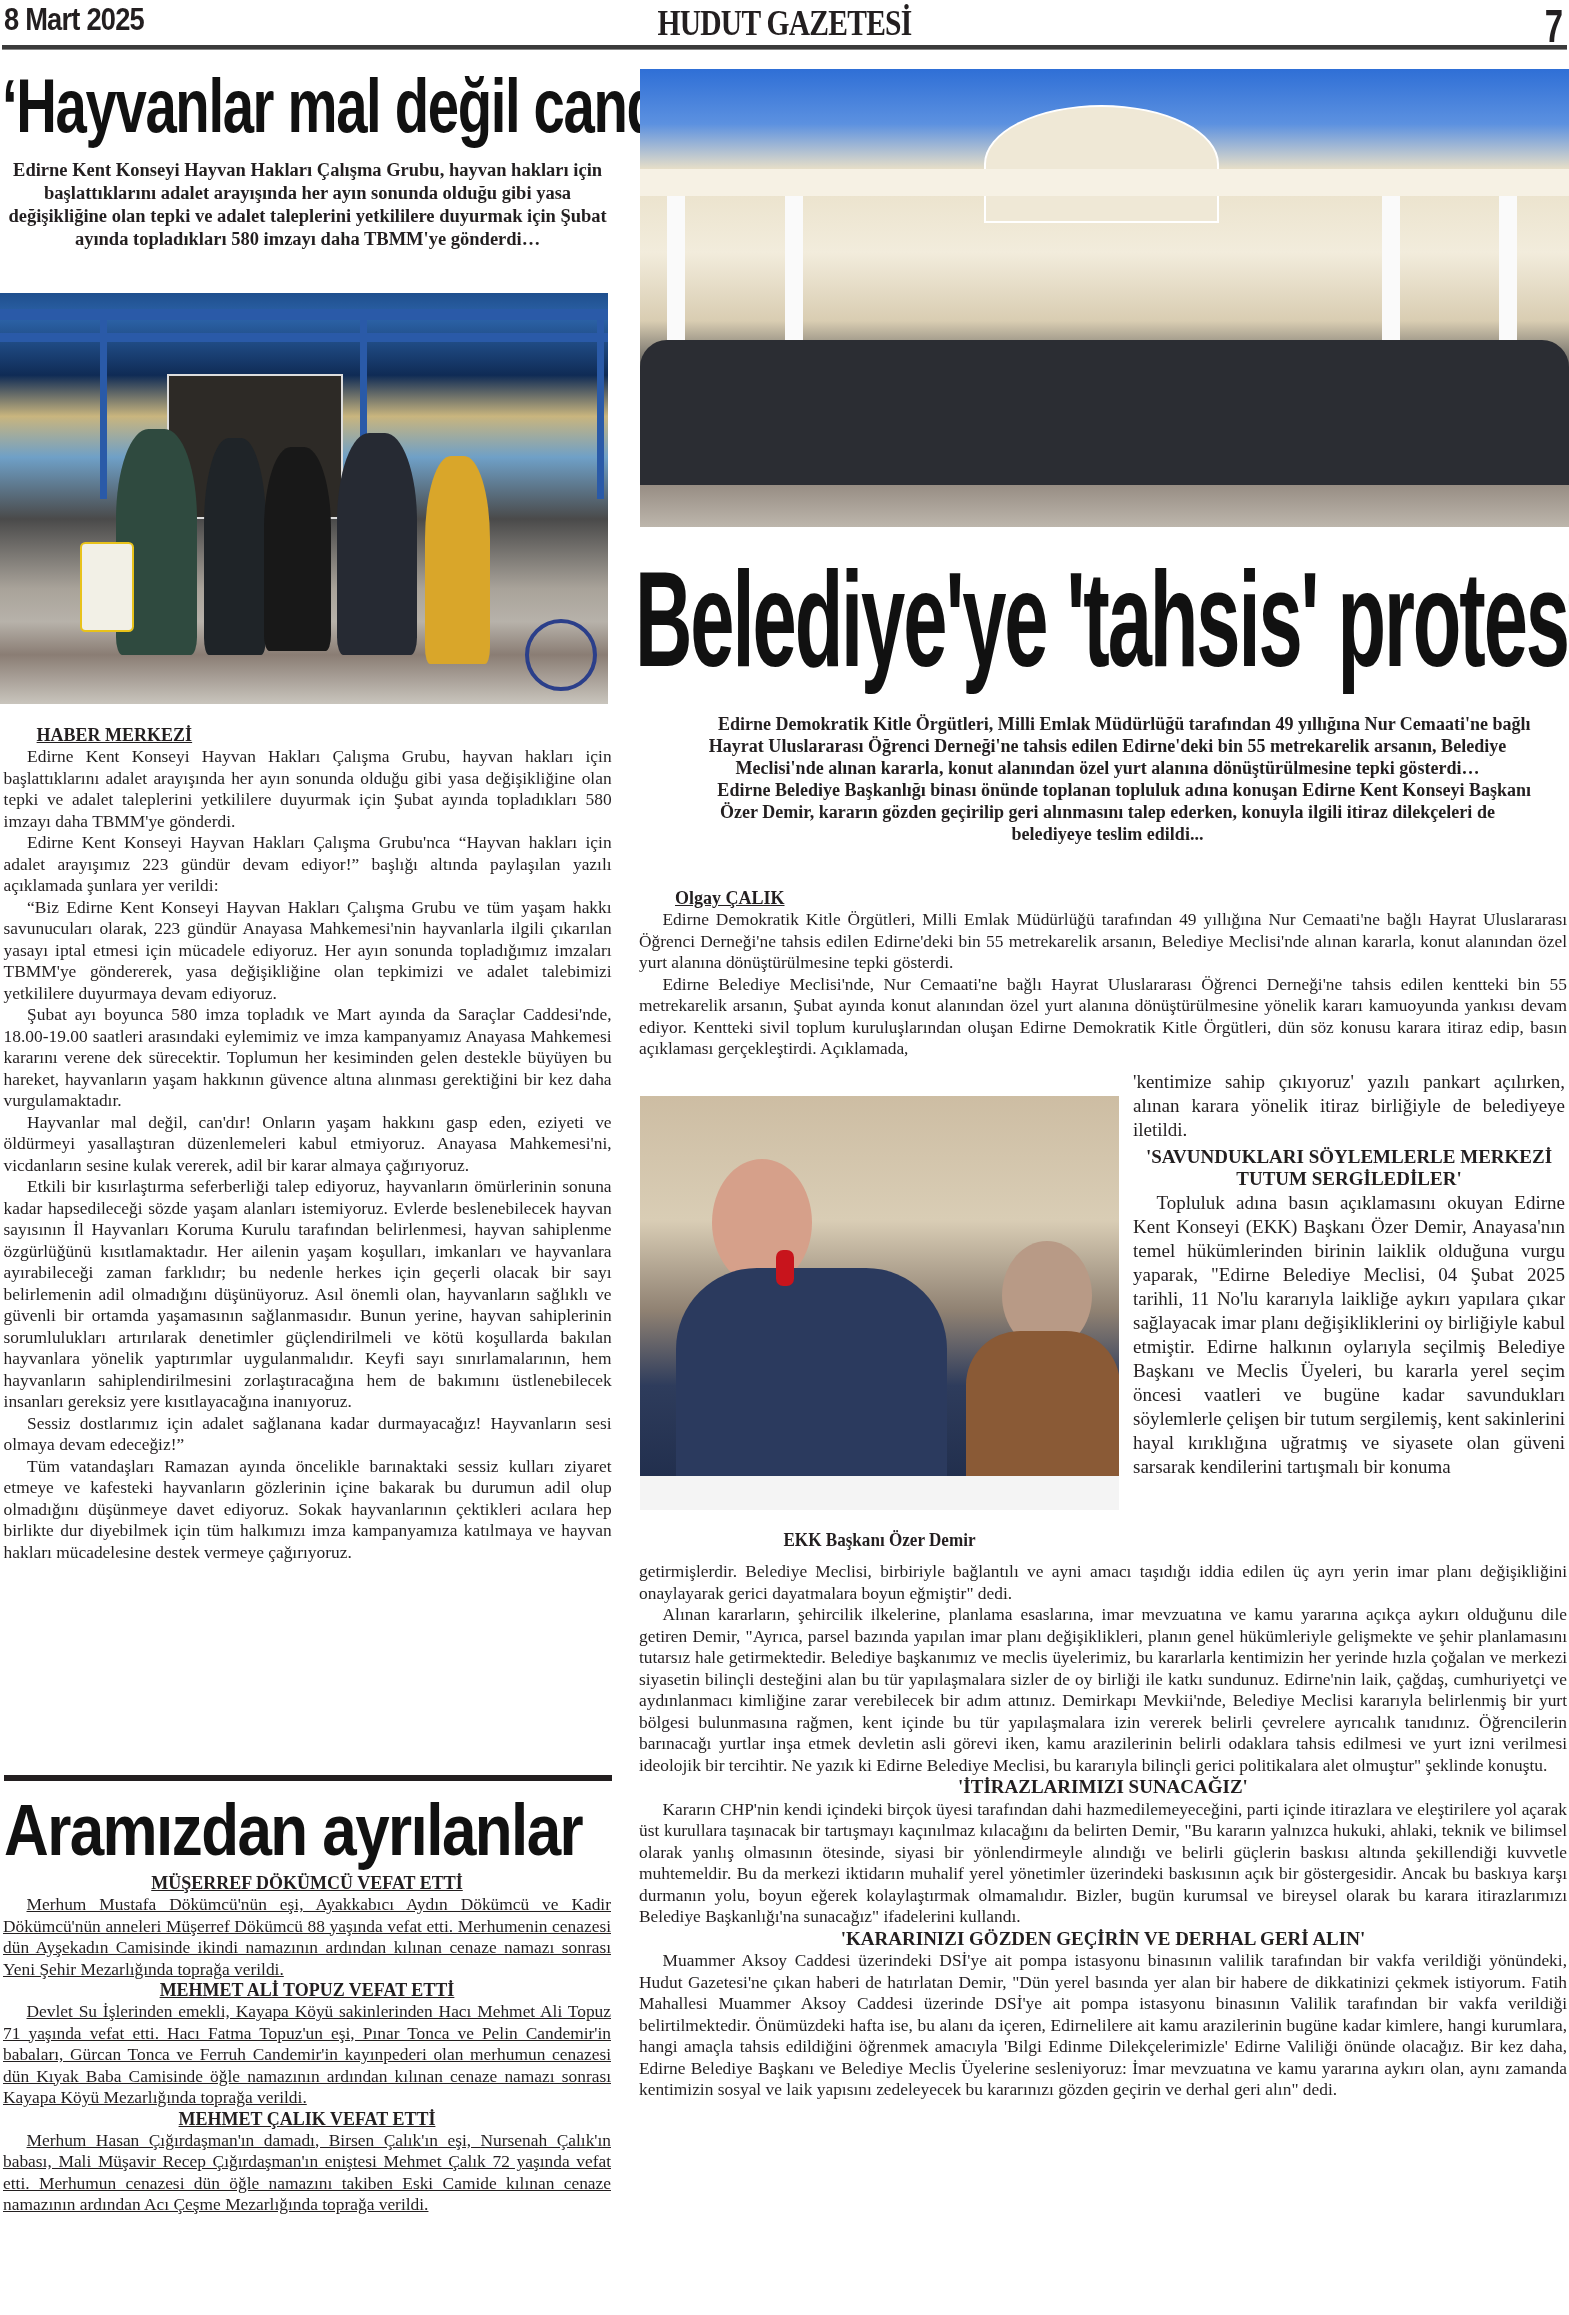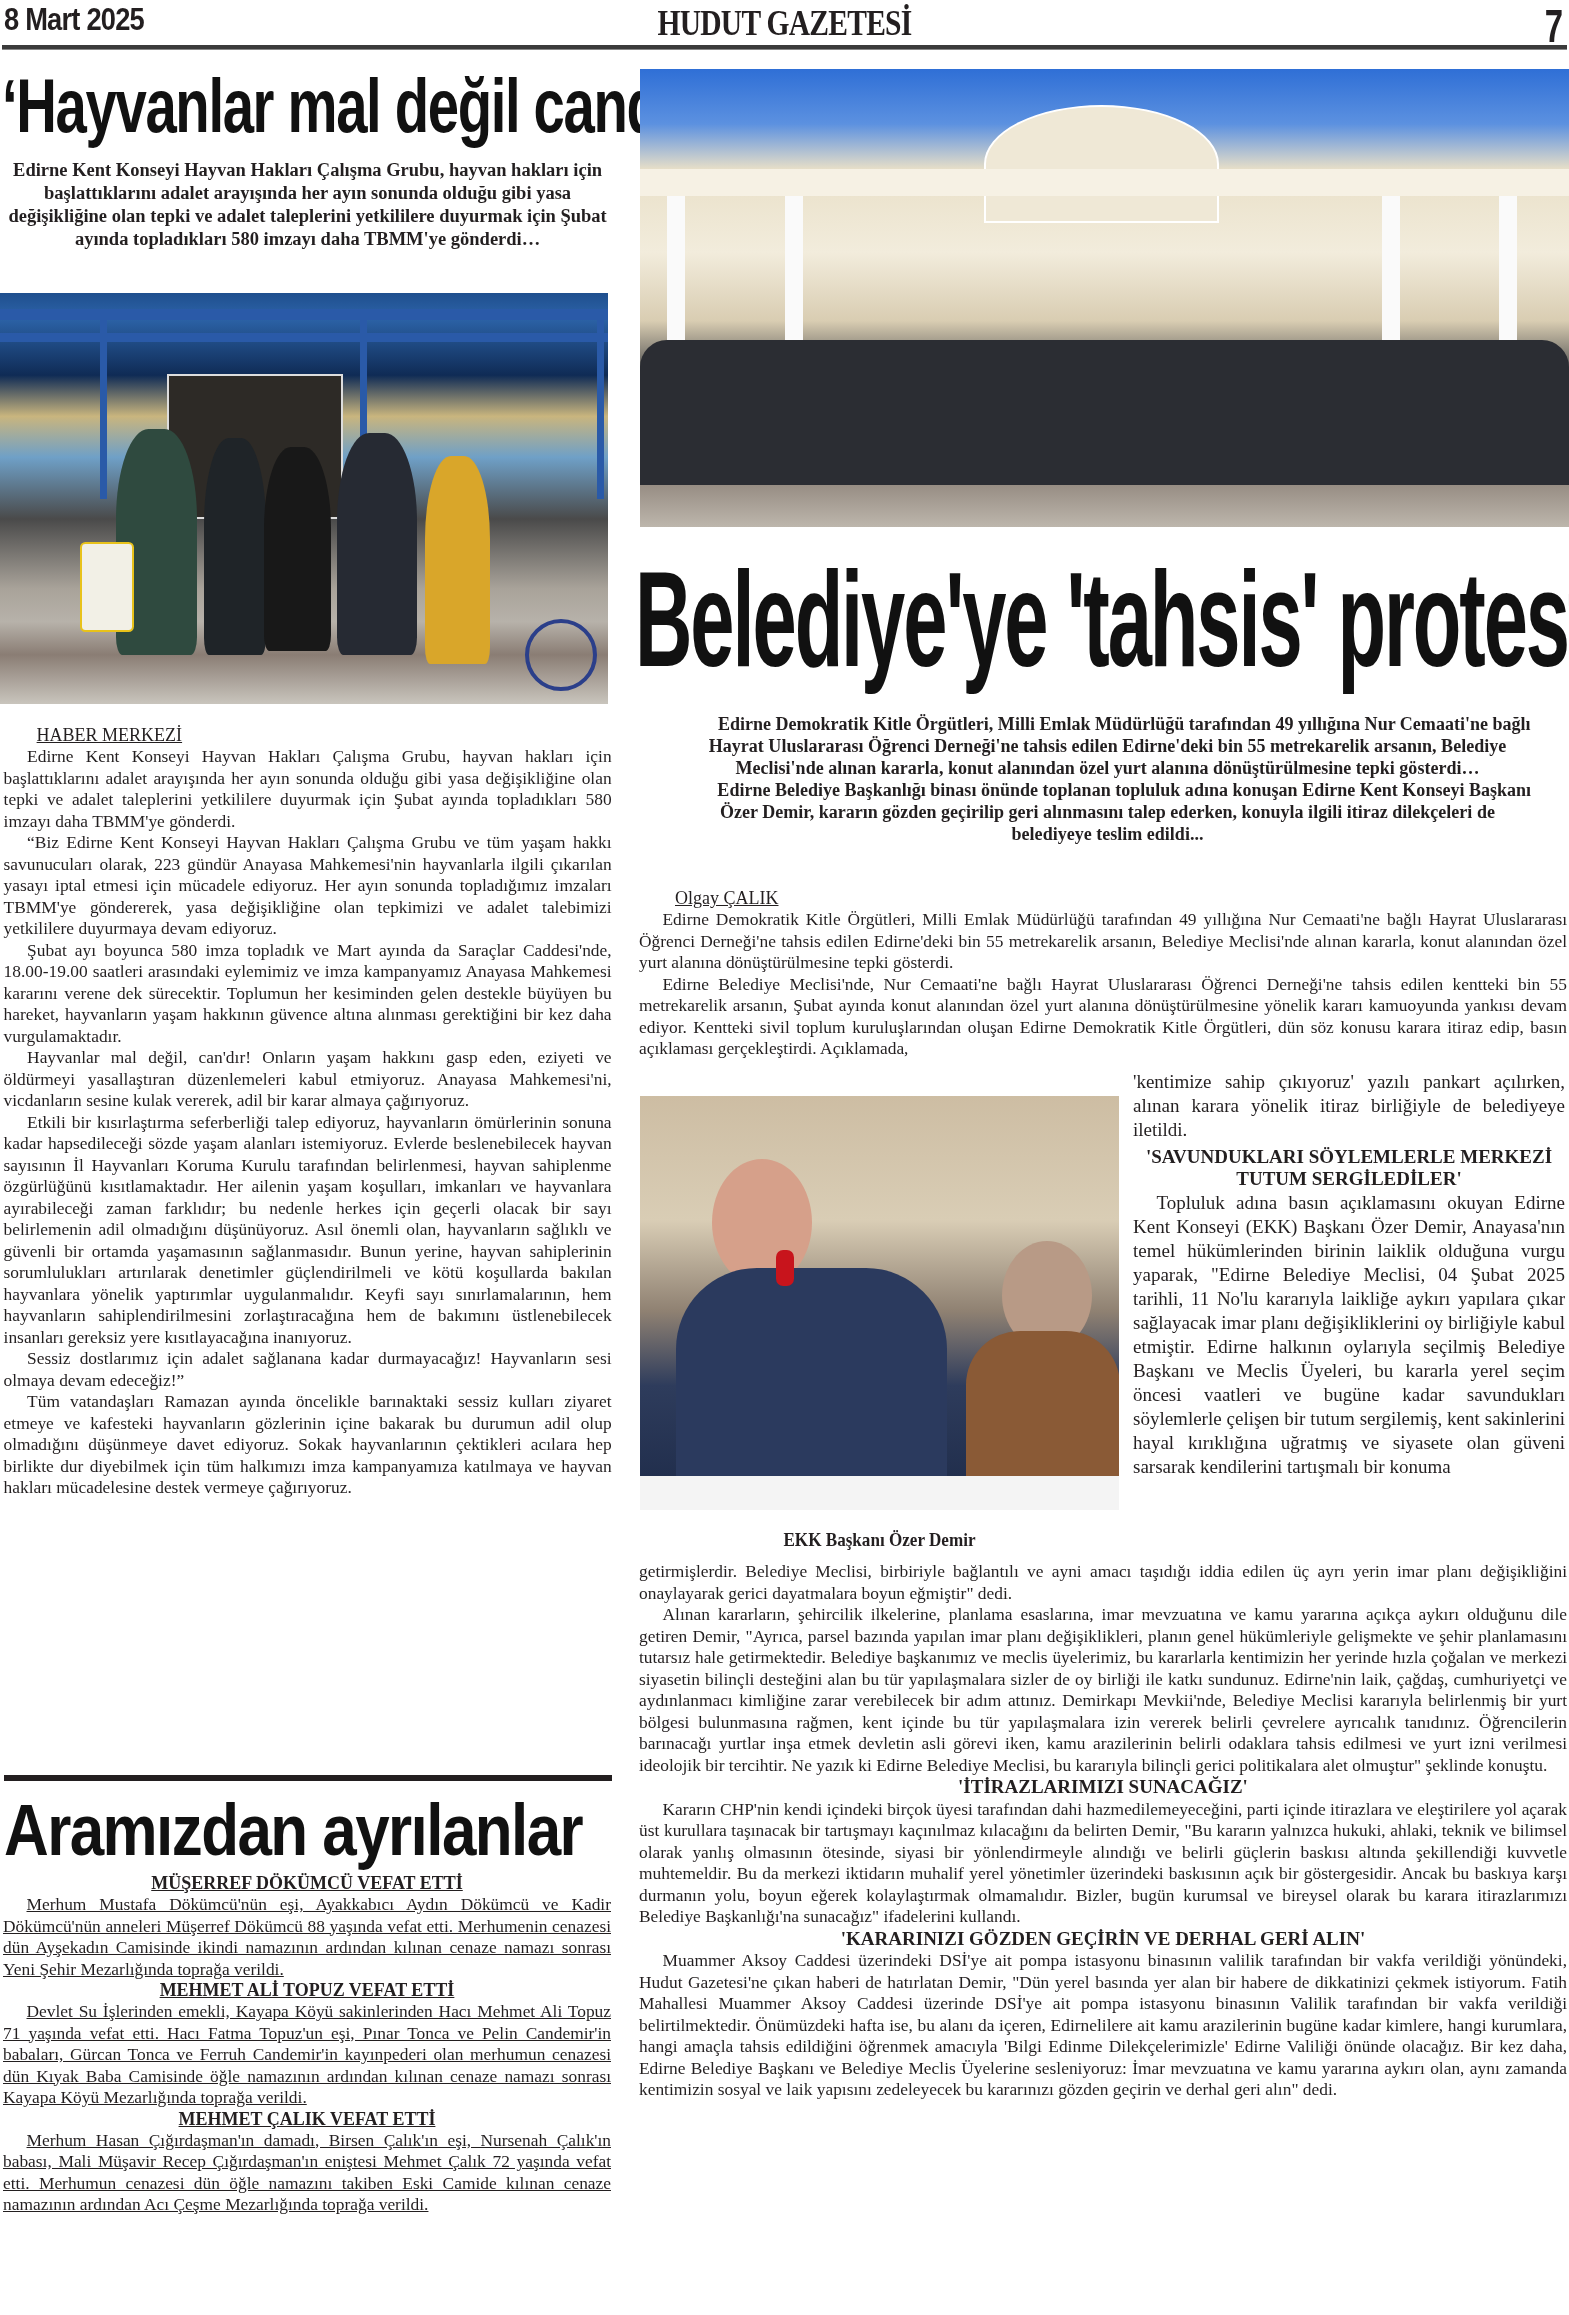--- a/index.html
+++ b/index.html
@@ -30,21 +30,21 @@
   .photo-left { left: 0; top: 293px; width: 608px; height: 411px; background: linear-gradient(180deg, #1f4f8e 0%, #2c63a8 6%, #0f2b55 20%, #c9b57e 30%, #6fa0c7 40%, #4a4a4a 55%, #a9a39a 72%, #b7b2aa 80%, #8a7d74 88%, #c9c5bd 100%); }
   .photo-top { left: 640px; top: 69px; width: 929px; height: 458px; background: linear-gradient(180deg, #2f6fd6 0%, #5c91e0 12%, #e9e0c8 22%, #f2ecdc 40%, #d9cdb2 55%, #3d3f44 68%, #7b6f66 84%, #bdb6ac 100%); }
   .photo-portrait { left: 640px; top: 1096px; width: 479px; height: 414px; background: linear-gradient(180deg, #cdbda3 0%, #d9cdb5 30%, #8f8172 52%, #2e3c5c 70%, #1d2a48 100%); }
 
   .figure { position: absolute; border-radius: 40% 40% 8% 8%; }
   .caption { left: 640px; top: 1529px; width: 479px; text-align: center; font-weight: bold; font-size: 19px; transform: scaleX(0.9); transform-origin: center top; }
 
   
   .body { font-size: 17.4px; line-height: 21.5px; text-align: justify; }
   .body p { text-indent: 23.5px; }
-  .byline { font-weight: normal; text-decoration: underline; font-size: 18px; line-height: 22px; }
+  .byline { font-weight: bold; text-decoration: underline; font-size: 18px; line-height: 22px; }
   .col-left { left: 3.6px; top: 724px; width: 608px; }
   .col-right-top { left: 639px; top: 887px; width: 928px; transform: scaleX(1); }
   .narrow { left: 1133px; top: 1070px; width: 432px; font-size: 19px; line-height: 24px; }
   .col-right-bottom { left: 639px; top: 1561px; width: 928px; }
 
   .subhead { font-weight: bold; text-align: center; font-size: 19px; line-height: 22.6px; text-indent: 0 !important; }
   .rule { left: 3.6px; height: 6.3px; width: 608px; background: #231f20; }
 
   .obit-title { font-weight: bold; text-align: center; font-size: 18px; line-height: 21px; }
   .obits { left: 3px; top: 1873px; width: 608px; text-decoration: underline; }
@@ -75,20 +75,21 @@
   <div class="figure" style="left:264px;top:154px;width:67px;height:204px;background:#181818;"></div>
   <div class="figure" style="left:337px;top:140px;width:80px;height:222px;background:#262a33;"></div>
   <div class="figure" style="left:425px;top:163px;width:65px;height:208px;background:#d9a62a;"></div>
   <div style="position:absolute;left:80px;top:249px;width:54px;height:90px;background:#f2f0e6;border:2.7px solid #e8c21a;border-radius:5.4px;"></div>
   <div style="position:absolute;left:525px;top:326px;width:72px;height:72px;border:4.5px solid #2b3f8a;border-radius:50%;"></div>
 </div>
 
 <div class="abs body col-left">
   <div class="byline" style="margin-left:33px;">HABER MERKEZİ</div>
   <p>Edirne Kent Konseyi Hayvan Hakları Çalışma Grubu, hayvan hakları için başlattıklarını adalet arayışında her ayın sonunda olduğu gibi yasa değişikliğine olan tepki ve adalet taleplerini yetkililere duyurmak için Şubat ayında topladıkları 580 imzayı daha TBMM'ye gönderdi.</p>
+  <p>Edirne Kent Konseyi Hayvan Hakları Çalışma Grubu'nca “Hayvan hakları için adalet arayışımız 223 gündür devam ediyor!” başlığı altında paylaşılan yazılı açıklamada şunlara yer verildi:</p>
   <p>“Biz Edirne Kent Konseyi Hayvan Hakları Çalışma Grubu ve tüm yaşam hakkı savunucuları olarak, 223 gündür Anayasa Mahkemesi'nin hayvanlarla ilgili çıkarılan yasayı iptal etmesi için mücadele ediyoruz. Her ayın sonunda topladığımız imzaları TBMM'ye göndererek, yasa değişikliğine olan tepkimizi ve adalet talebimizi yetkililere duyurmaya devam ediyoruz.</p>
   <p>Şubat ayı boyunca 580 imza topladık ve Mart ayında da Saraçlar Caddesi'nde, 18.00-19.00 saatleri arasındaki eylemimiz ve imza kampanyamız Anayasa Mahkemesi kararını verene dek sürecektir. Toplumun her kesiminden gelen destekle büyüyen bu hareket, hayvanların yaşam hakkının güvence altına alınması gerektiğini bir kez daha vurgulamaktadır.</p>
   <p>Hayvanlar mal değil, can'dır! Onların yaşam hakkını gasp eden, eziyeti ve öldürmeyi yasallaştıran düzenlemeleri kabul etmiyoruz. Anayasa Mahkemesi'ni, vicdanların sesine kulak vererek, adil bir karar almaya çağırıyoruz.</p>
   <p>Etkili bir kısırlaştırma seferberliği talep ediyoruz, hayvanların ömürlerinin sonuna kadar hapsedileceği sözde yaşam alanları istemiyoruz. Evlerde beslenebilecek hayvan sayısının İl Hayvanları Koruma Kurulu tarafından belirlenmesi, hayvan sahiplenme özgürlüğünü kısıtlamaktadır. Her ailenin yaşam koşulları, imkanları ve hayvanlara ayırabileceği zaman farklıdır; bu nedenle herkes için geçerli olacak bir sayı belirlemenin adil olmadığını düşünüyoruz. Asıl önemli olan, hayvanların sağlıklı ve güvenli bir ortamda yaşamasının sağlanmasıdır. Bunun yerine, hayvan sahiplerinin sorumlulukları artırılarak denetimler güçlendirilmeli ve kötü koşullarda bakılan hayvanlara yönelik yaptırımlar uygulanmalıdır. Keyfi sayı sınırlamalarının, hem hayvanların sahiplendirilmesini zorlaştıracağına hem de bakımını üstlenebilecek insanları gereksiz yere kısıtlayacağına inanıyoruz.</p>
   <p>Sessiz dostlarımız için adalet sağlanana kadar durmayacağız! Hayvanların sesi olmaya devam edeceğiz!”</p>
   <p>Tüm vatandaşları Ramazan ayında öncelikle barınaktaki sessiz kulları ziyaret etmeye ve kafesteki hayvanların gözlerinin içine bakarak bu durumun adil olup olmadığını düşünmeye davet ediyoruz. Sokak hayvanlarının çektikleri acılara hep birlikte dur diyebilmek için tüm halkımızı imza kampanyamıza katılmaya ve hayvan hakları mücadelesine destek vermeye çağırıyoruz.</p>
 </div>
 
 <div class="abs rule" style="top:1775px;"></div>
 

